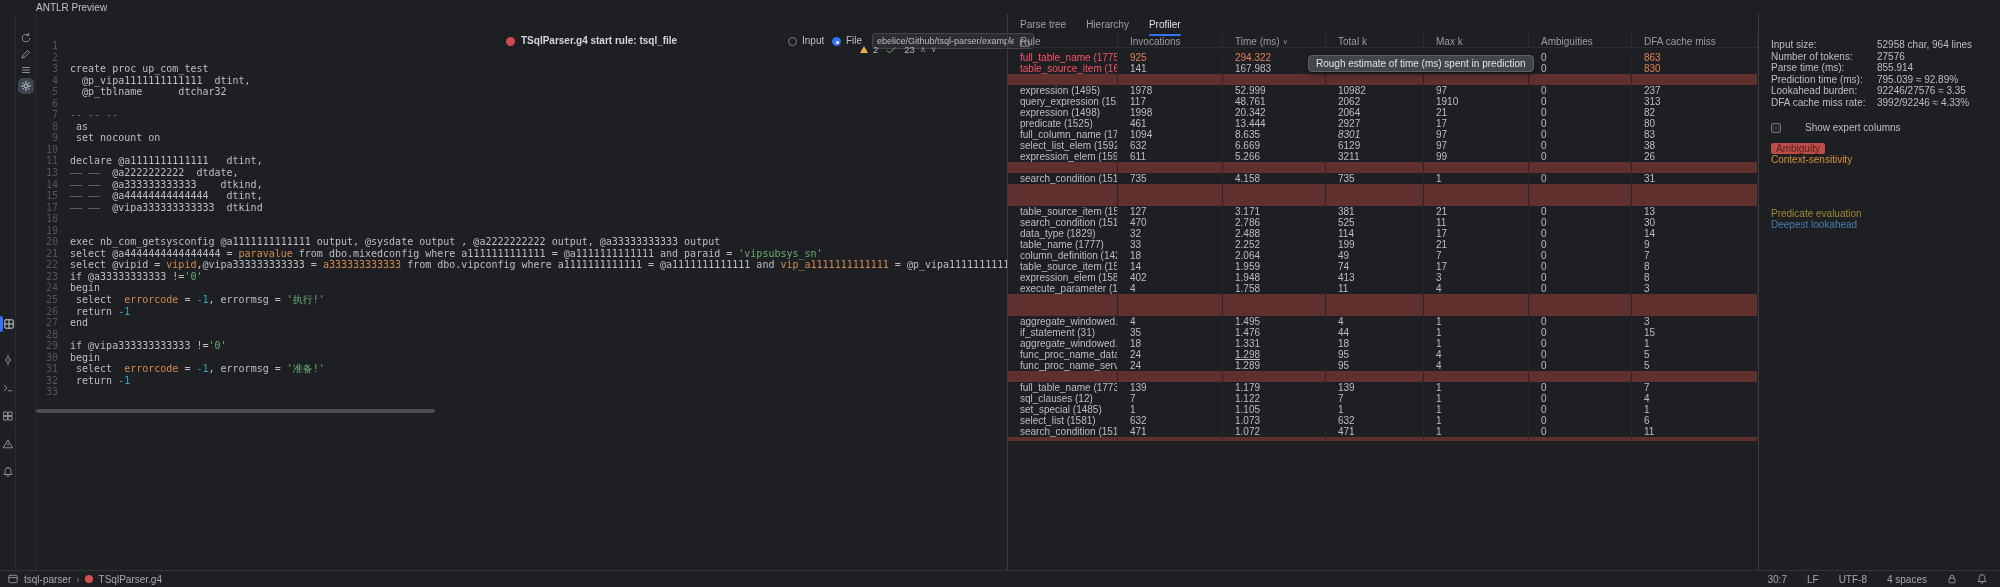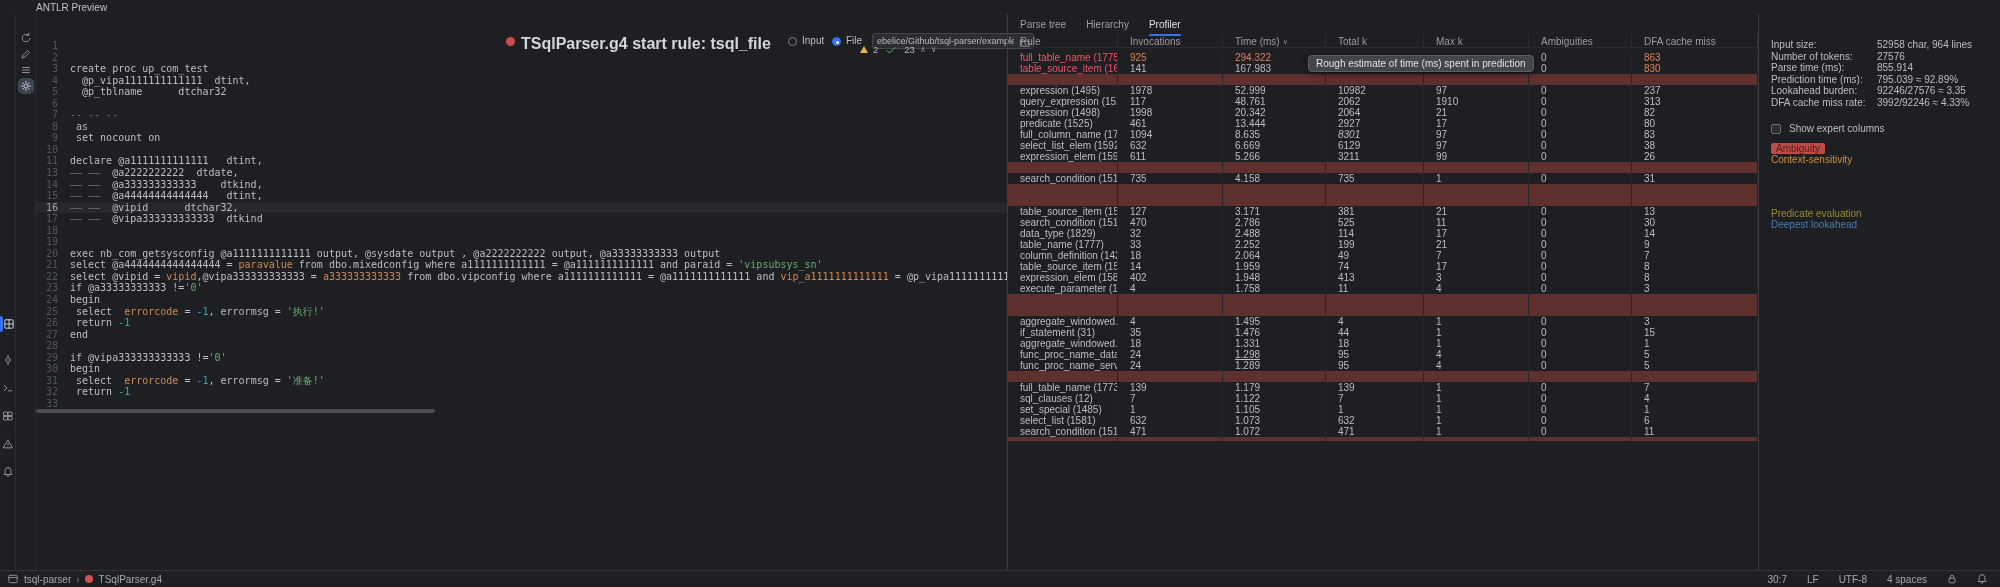--- a/index.html
+++ b/index.html
@@ -20,21 +20,21 @@
   .stripe-icon.active{left:3px}
 
   
   #preview-toolbar{position:absolute;left:16px;top:14px;width:20px;height:556px;border-right:1px solid #2a2c30}
   .ptool-icon{position:absolute;left:4px;width:12px;height:12px}
   .ptool-icon.sel{background:#3f4653;border-radius:3px;outline:2px solid #3f4653}
 
   
   #editor-header{position:absolute;left:36px;top:14px;width:971px;height:26px}
   #antlr-badge{position:absolute;left:470px;top:23px;width:9px;height:9px;border-radius:50%;background:#cf4b4b}
-  #grammar-label{position:absolute;left:485px;top:21px;font-size:16px;color:#d3d6db;font-weight:600}
+  #grammar-label{position:absolute;left:485px;top:21px;font-size:10px;color:#d3d6db;font-weight:600}
   .radio{position:absolute;width:9px;height:9px;border:1px solid #7b7f87;border-radius:50%;background:transparent}
   .radio.sel{border-color:#3574f0;background:#3574f0}
   .radio.sel::after{content:"";position:absolute;left:2.5px;top:2.5px;width:3px;height:3px;background:#fff;border-radius:50%}
   #radio-input{left:752px;top:23px}
   #radio-input-label{position:absolute;left:766px;top:21px;color:#bcbec4}
   #radio-file{left:796px;top:23px}
   #radio-file-label{position:absolute;left:810px;top:21px;color:#bcbec4}
   #file-field{position:absolute;left:836px;top:19px;width:162px;height:16px;background:#2b2d30;border:1px solid #44464b;
               border-radius:3px;display:flex;align-items:center;gap:3px;padding:0 4px;overflow:hidden}
   #file-path{font-size:9px;color:#b9bcc2;white-space:nowrap;flex:1 1 auto;overflow:hidden}
@@ -74,21 +74,21 @@
   .c-hot{color:#e0815a}
 
   #tooltip{position:absolute;left:1308px;top:55px;height:17px;line-height:11px;padding:2px 7px;background:#424549;
            border:1px solid #5d6066;border-radius:4px;color:#dfe2e8;box-shadow:0 2px 7px rgba(0,0,0,.45);z-index:20;white-space:nowrap}
 
   
   #stats{position:absolute;left:1758px;top:14px;width:242px;height:556px;border-left:1px solid #393b40;padding-top:25px}
   .stat-row{display:flex;height:11.6px;line-height:11.6px;padding-left:12px}
   .stat-label{width:106px;color:#bcbec4}
   .stat-value{color:#bcbec4}
-  #expert-row{display:flex;align-items:flex-end;gap:8px;padding-left:12px;margin-top:13px;height:12px}
+  #expert-row{display:flex;align-items:center;gap:24px;padding-left:12px;margin-top:13px;height:12px}
   #expert-checkbox{width:10px;height:10px;border:1px solid #6d7179;border-radius:2px;background:#2b2d30}
   #legend{padding-left:12px;margin-top:9px}
   .legend-item{height:11.5px;line-height:11.5px}
   .legend-pill{display:inline-block;height:11px;line-height:11px;padding:0 5px;border-radius:2px}
 
   
   #status-bar{position:absolute;left:0;top:570px;width:2000px;height:17px;border-top:1px solid #323438;
               display:flex;align-items:center;font-size:10px;color:#a6a9af;padding-left:5px}
   .sb-item{margin:0 3px;white-space:nowrap}
   .sb-sep{margin:0 2px;color:#7d8188}
@@ -194,21 +194,20 @@
       <div class="eline"><span class="lnum">5</span><span class="lcode"><span class="tk-p">  @p_tblname      dtchar32</span></span></div>
       <div class="eline"><span class="lnum">6</span><span class="lcode"></span></div>
       <div class="eline"><span class="lnum">7</span><span class="lcode"><span class="tk-cm">-- -- --</span></span></div>
       <div class="eline"><span class="lnum">8</span><span class="lcode"><span class="tk-p"> as</span></span></div>
       <div class="eline"><span class="lnum">9</span><span class="lcode"><span class="tk-p"> set nocount on</span></span></div>
       <div class="eline"><span class="lnum">10</span><span class="lcode"></span></div>
       <div class="eline"><span class="lnum">11</span><span class="lcode"><span class="tk-p">declare @a1111111111111   dtint,</span></span></div>
       <div class="eline"><span class="lnum">13</span><span class="lcode"><span class="tk-cm">—— —— </span><span class="tk-p"> @a2222222222  dtdate,</span></span></div>
       <div class="eline"><span class="lnum">14</span><span class="lcode"><span class="tk-cm">—— —— </span><span class="tk-p"> @a333333333333    dtkind,</span></span></div>
       <div class="eline"><span class="lnum">15</span><span class="lcode"><span class="tk-cm">—— —— </span><span class="tk-p"> @a44444444444444   dtint,</span></span></div>
-      <div class="eline cur"><span class="lnum">16</span><span class="lcode"><span class="tk-cm">—— —— </span><span class="tk-p"> @vipid      dtchar32,</span></span></div>
       <div class="eline"><span class="lnum">17</span><span class="lcode"><span class="tk-cm">—— —— </span><span class="tk-p"> @vipa333333333333  dtkind</span></span></div>
       <div class="eline"><span class="lnum">18</span><span class="lcode"></span></div>
       <div class="eline"><span class="lnum">19</span><span class="lcode"></span></div>
       <div class="eline"><span class="lnum">20</span><span class="lcode"><span class="tk-p">exec nb_com_getsysconfig @a1111111111111 output, @sysdate output , @a2222222222 output, @a33333333333 output</span></span></div>
       <div class="eline"><span class="lnum">21</span><span class="lcode"><span class="tk-p">select @a4444444444444444 = </span><span class="tk-hl">paravalue</span><span class="tk-p"> from dbo.mixedconfig where a1111111111111 = @a1111111111111 and paraid = </span><span class="tk-s">'vipsubsys_sn'</span></span></div>
       <div class="eline"><span class="lnum">22</span><span class="lcode"><span class="tk-p">select @vipid = </span><span class="tk-hl">vipid</span><span class="tk-p">,@vipa333333333333 = </span><span class="tk-hl">a333333333333</span><span class="tk-p"> from dbo.vipconfig where a1111111111111 = @a1111111111111 and </span><span class="tk-hl">vip_a1111111111111</span><span class="tk-p"> = @p_vipa1111111111111</span></span></div>
       <div class="eline"><span class="lnum">23</span><span class="lcode"><span class="tk-p">if @a33333333333 !=</span><span class="tk-s">'0'</span></span></div>
       <div class="eline"><span class="lnum">24</span><span class="lcode"><span class="tk-p">begin</span></span></div>
       <div class="eline"><span class="lnum">25</span><span class="lcode"><span class="tk-p"> select  </span><span class="tk-hl">errorcode</span><span class="tk-p"> = </span><span class="tk-n">-1</span><span class="tk-p">, errormsg = </span><span class="tk-s">'执行!'</span></span></div>
       <div class="eline"><span class="lnum">26</span><span class="lcode"><span class="tk-p"> return </span><span class="tk-n">-1</span></span></div>

